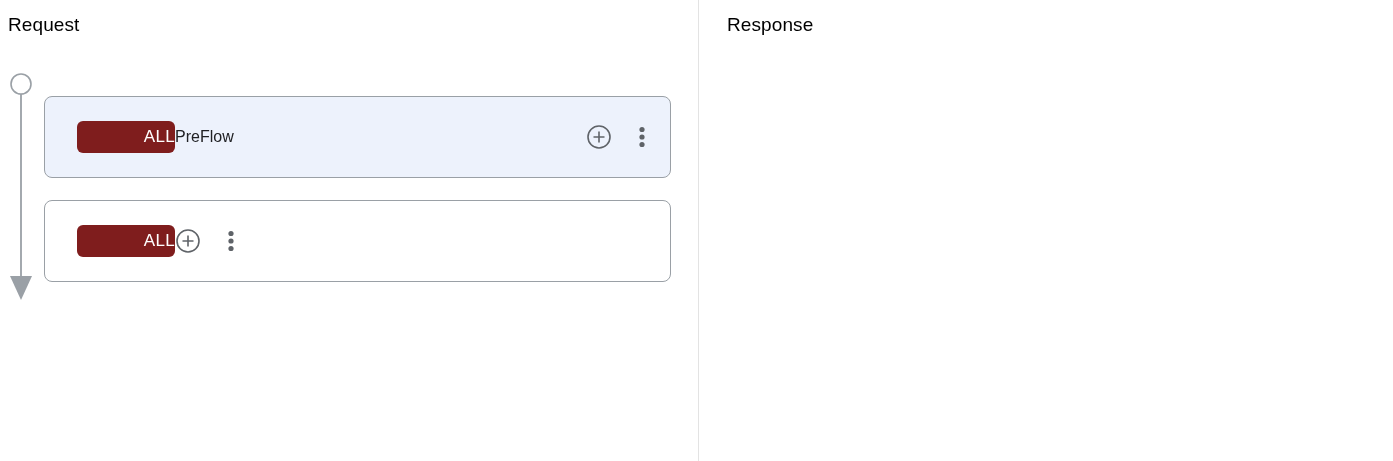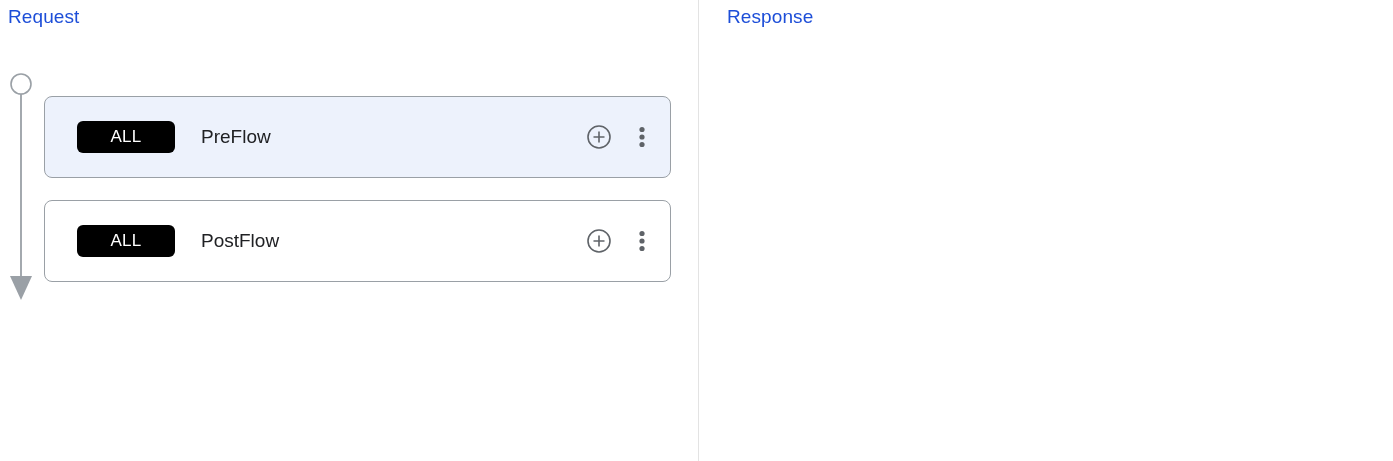--- a/index.html
+++ b/index.html
@@ -35,25 +35,25 @@
     position: absolute;
     left: 698px;
     top: 0;
     width: 1px;
     height: 461px;
     background: #e3e3e3;
   }
 
   .panel-title {
     position: absolute;
-    top: 4px;
+    top: 12px;
     font-size: 19px;
     line-height: 26px;
     font-weight: 400;
-    color: #1d4ed8;
+    color: #000000;
     letter-spacing: .1px;
     white-space: nowrap;
   }
   .panel-request  .panel-title { left: 8px; }
   .panel-response .panel-title { left: 28px; text-align: right; }
 
   
   .rail {
     position: absolute;
     width: 30px;
@@ -87,33 +87,32 @@
     height: 80px;
     padding: 0 18px 0 32px;
     box-sizing: border-box;
   }
 
   .badge {
     flex: 0 0 auto;
     min-width: 98px;
     height: 32px;
     border-radius: 6px;
-    background: #000000;
+    background: #7f1d1d;
     color: #ffffff;
     font-size: 17px;
     line-height: 32px;
-    text-align: center;
+    text-align: right;
     letter-spacing: .3px;
     user-select: none;
   }
 
   .flow-name {
     flex: 1 1 auto;
-    margin-left: 26px;
-    font-size: 19px;
+    font-size: 16px;
     line-height: 26px;
     color: #202124;
     white-space: nowrap;
   }
 
   .row-actions {
     flex: 0 0 auto;
     display: flex;
     align-items: center;
     gap: 20px;
@@ -171,21 +170,20 @@
                 <circle class="dot" cx="10" cy="20.5" r="2.6"></circle>
               </svg>
             </span>
           </span>
         </div>
       </div>
 
       <div class="card" style="height:82px; margin-top:22px;">
         <div class="flow-row">
           <span class="badge">ALL</span>
-          <span class="flow-name">PostFlow</span>
           <span class="row-actions">
             <span class="icon icon-plus">
               <svg width="26" height="26" viewBox="0 0 26 26">
                 <circle cx="13" cy="13" r="11" fill="none" stroke="currentColor" stroke-width="1.6"></circle>
                 <line x1="13" y1="7.5" x2="13" y2="18.5" stroke="currentColor" stroke-width="1.6"></line>
                 <line x1="7.5" y1="13" x2="18.5" y2="13" stroke="currentColor" stroke-width="1.6"></line>
               </svg>
             </span>
             <span class="icon icon-kebab">
               <svg width="20" height="26" viewBox="0 0 20 26">

